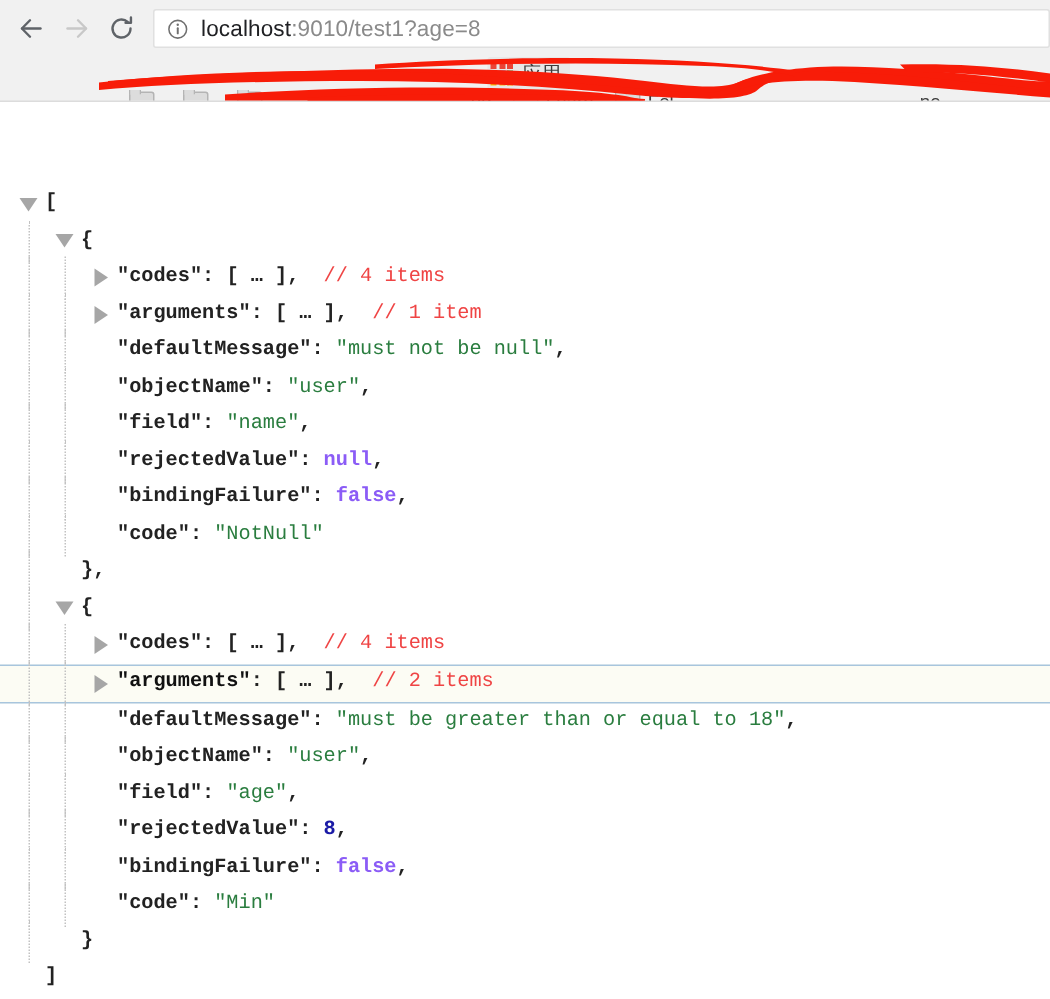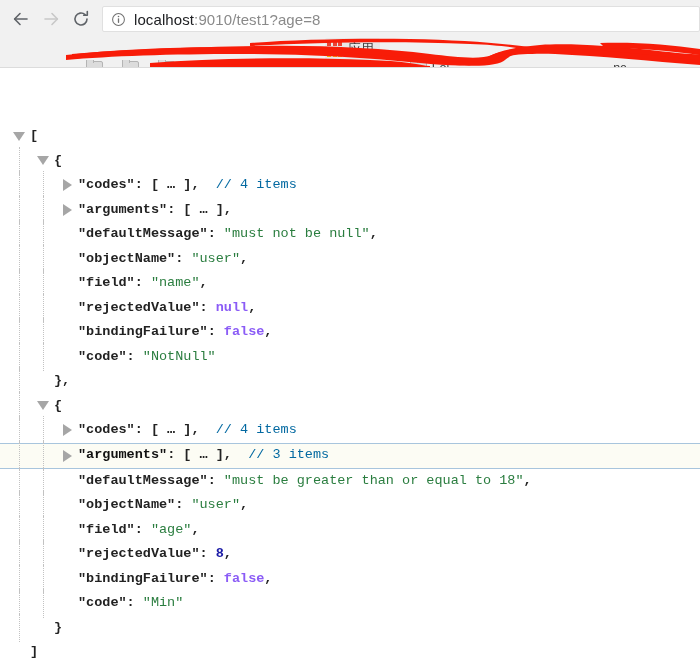--- a/index.html
+++ b/index.html
@@ -247,21 +247,21 @@
   }
   .toggle.empty { }
 
   .txt { white-space: pre; }
   .key { color: #222222; font-weight: bold; }
   .punct { color: #222222; font-weight: bold; }
   .brace { color: #222222; font-weight: bold; }
   .str { color: #2a7d3f; }
   .kw { color: #8b5cf6; font-weight: bold; }
   .num { color: #1a1aa6; font-weight: bold; }
-  .comment { color: #0369a1; }
+  .comment { color: #ef4444; }
   .collapsed { color: #222222; font-weight: bold; }
 </style>
 </head>
 <body>
 
 <div class="browser">
 
   <div class="toolbar">
 
     <div class="nav-btn">
@@ -396,20 +396,21 @@
         <div class="row">
           <span class="guide line"></span>
           <span class="guide line"></span>
           <span class="toggle">
             <span class="tri right"></span>
           </span>
           <span class="txt key">"arguments"</span>
           <span class="txt punct">: </span>
           <span class="txt collapsed">[ … ]</span>
           <span class="txt punct">,</span>
+          <span class="txt comment">  // 1 item</span>
         </div>
         <div class="row">
           <span class="guide line"></span>
           <span class="guide line"></span>
           <span class="toggle empty"></span>
           <span class="txt key">"defaultMessage"</span>
           <span class="txt punct">: </span>
           <span class="txt str">"must not be null"</span>
           <span class="txt punct">,</span>
         </div>
@@ -484,21 +485,21 @@
         <div class="row selected">
           <span class="guide line"></span>
           <span class="guide line"></span>
           <span class="toggle">
             <span class="tri right"></span>
           </span>
           <span class="txt key">"arguments"</span>
           <span class="txt punct">: </span>
           <span class="txt collapsed">[ … ]</span>
           <span class="txt punct">,</span>
-          <span class="txt comment">  // 3 items</span>
+          <span class="txt comment">  // 2 items</span>
         </div>
         <div class="row">
           <span class="guide line"></span>
           <span class="guide line"></span>
           <span class="toggle empty"></span>
           <span class="txt key">"defaultMessage"</span>
           <span class="txt punct">: </span>
           <span class="txt str">"must be greater than or equal to 18"</span>
           <span class="txt punct">,</span>
         </div>

